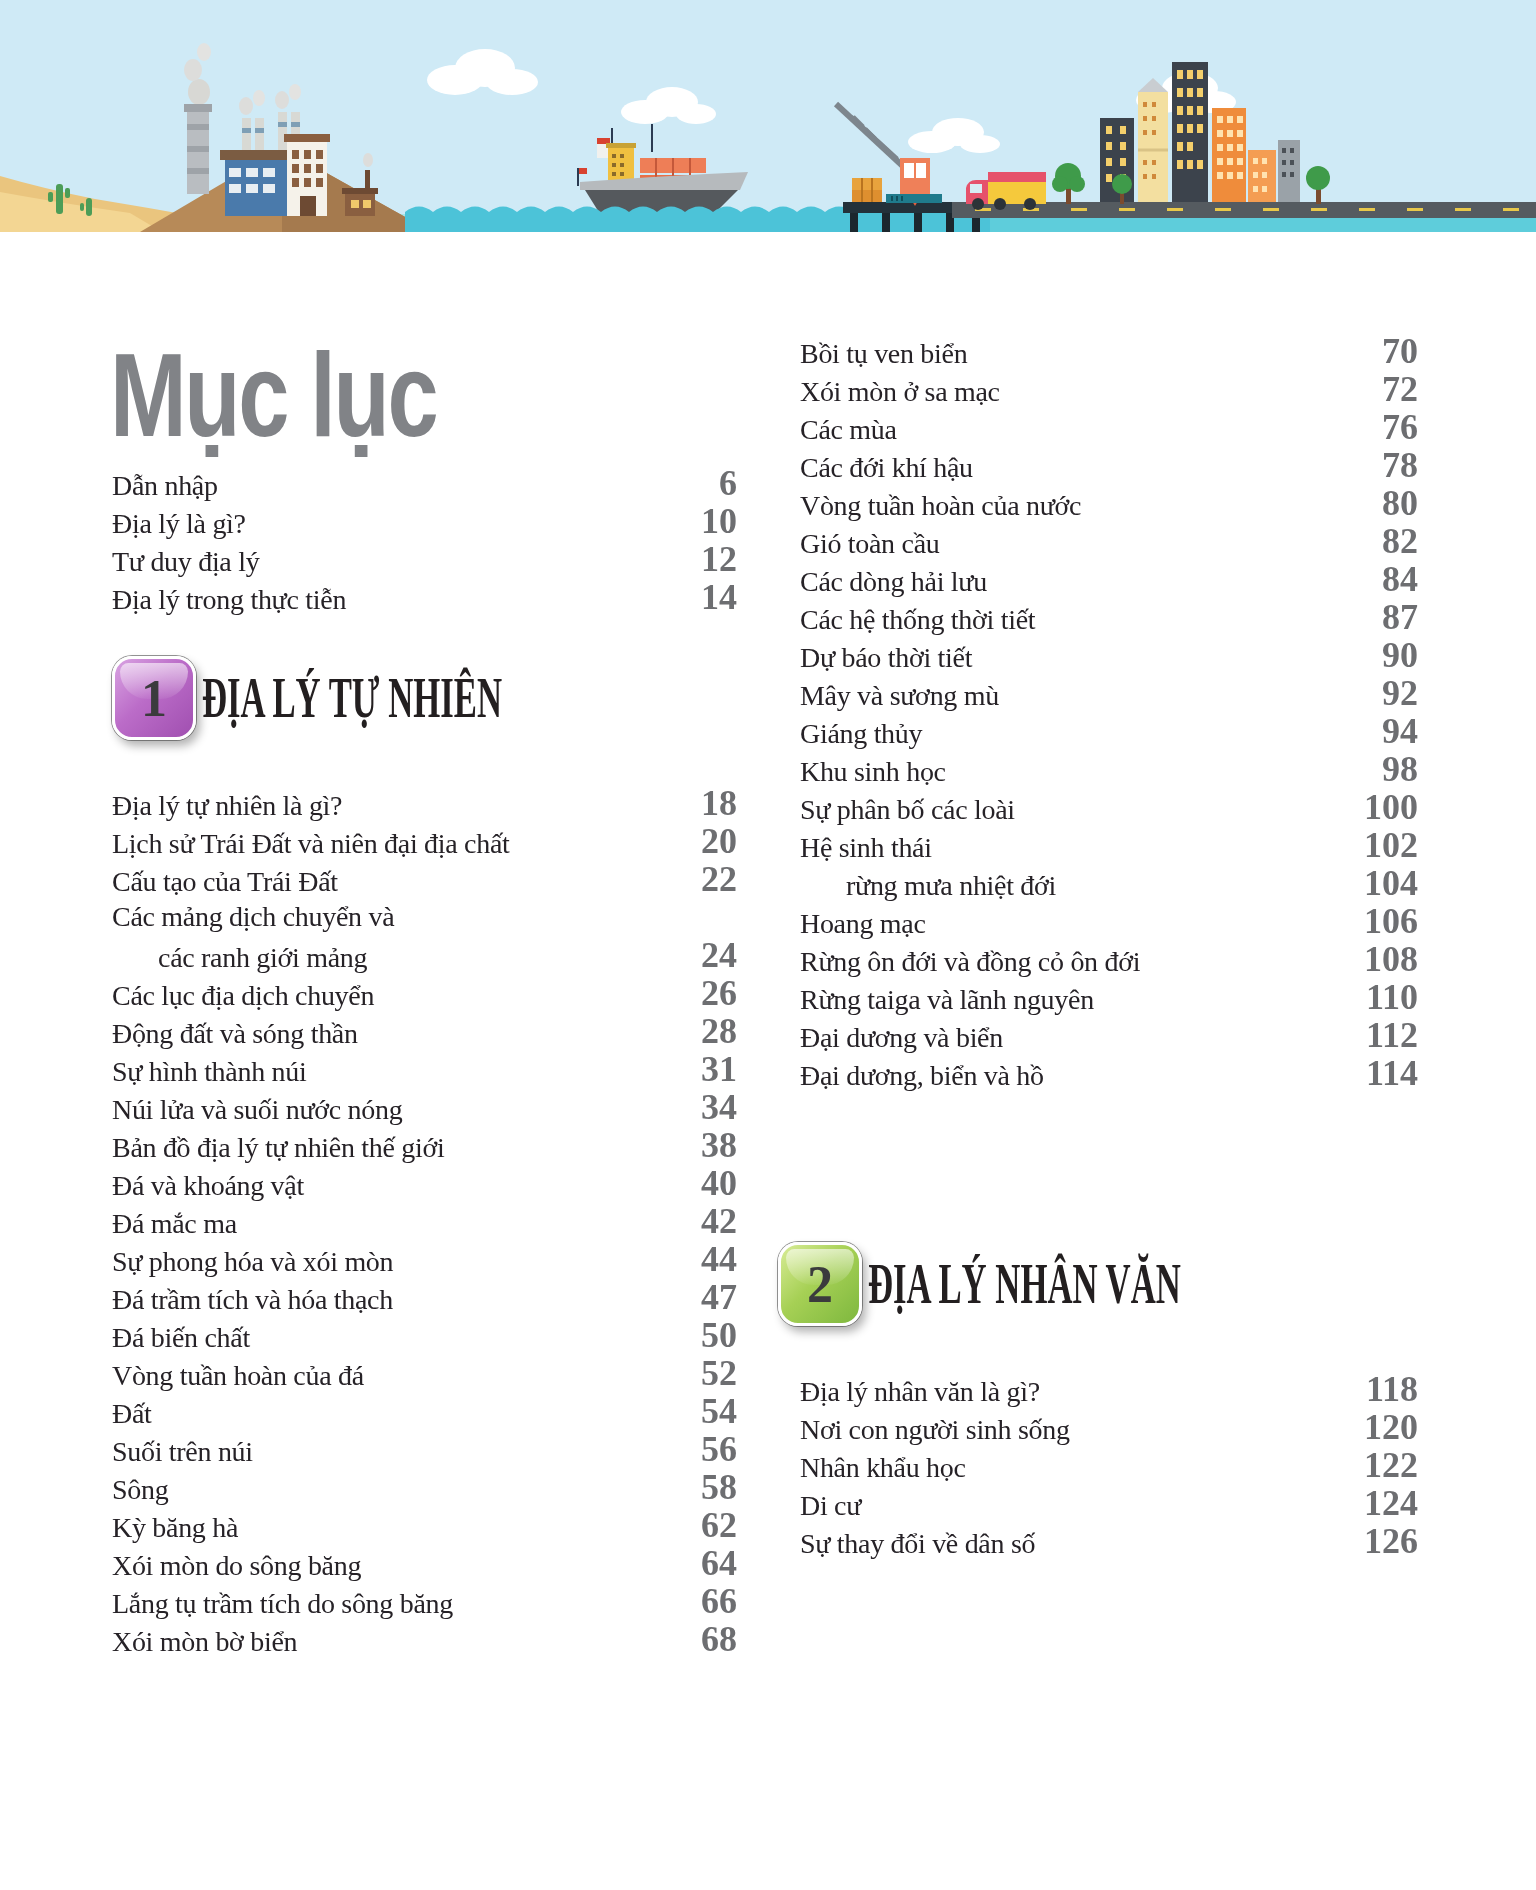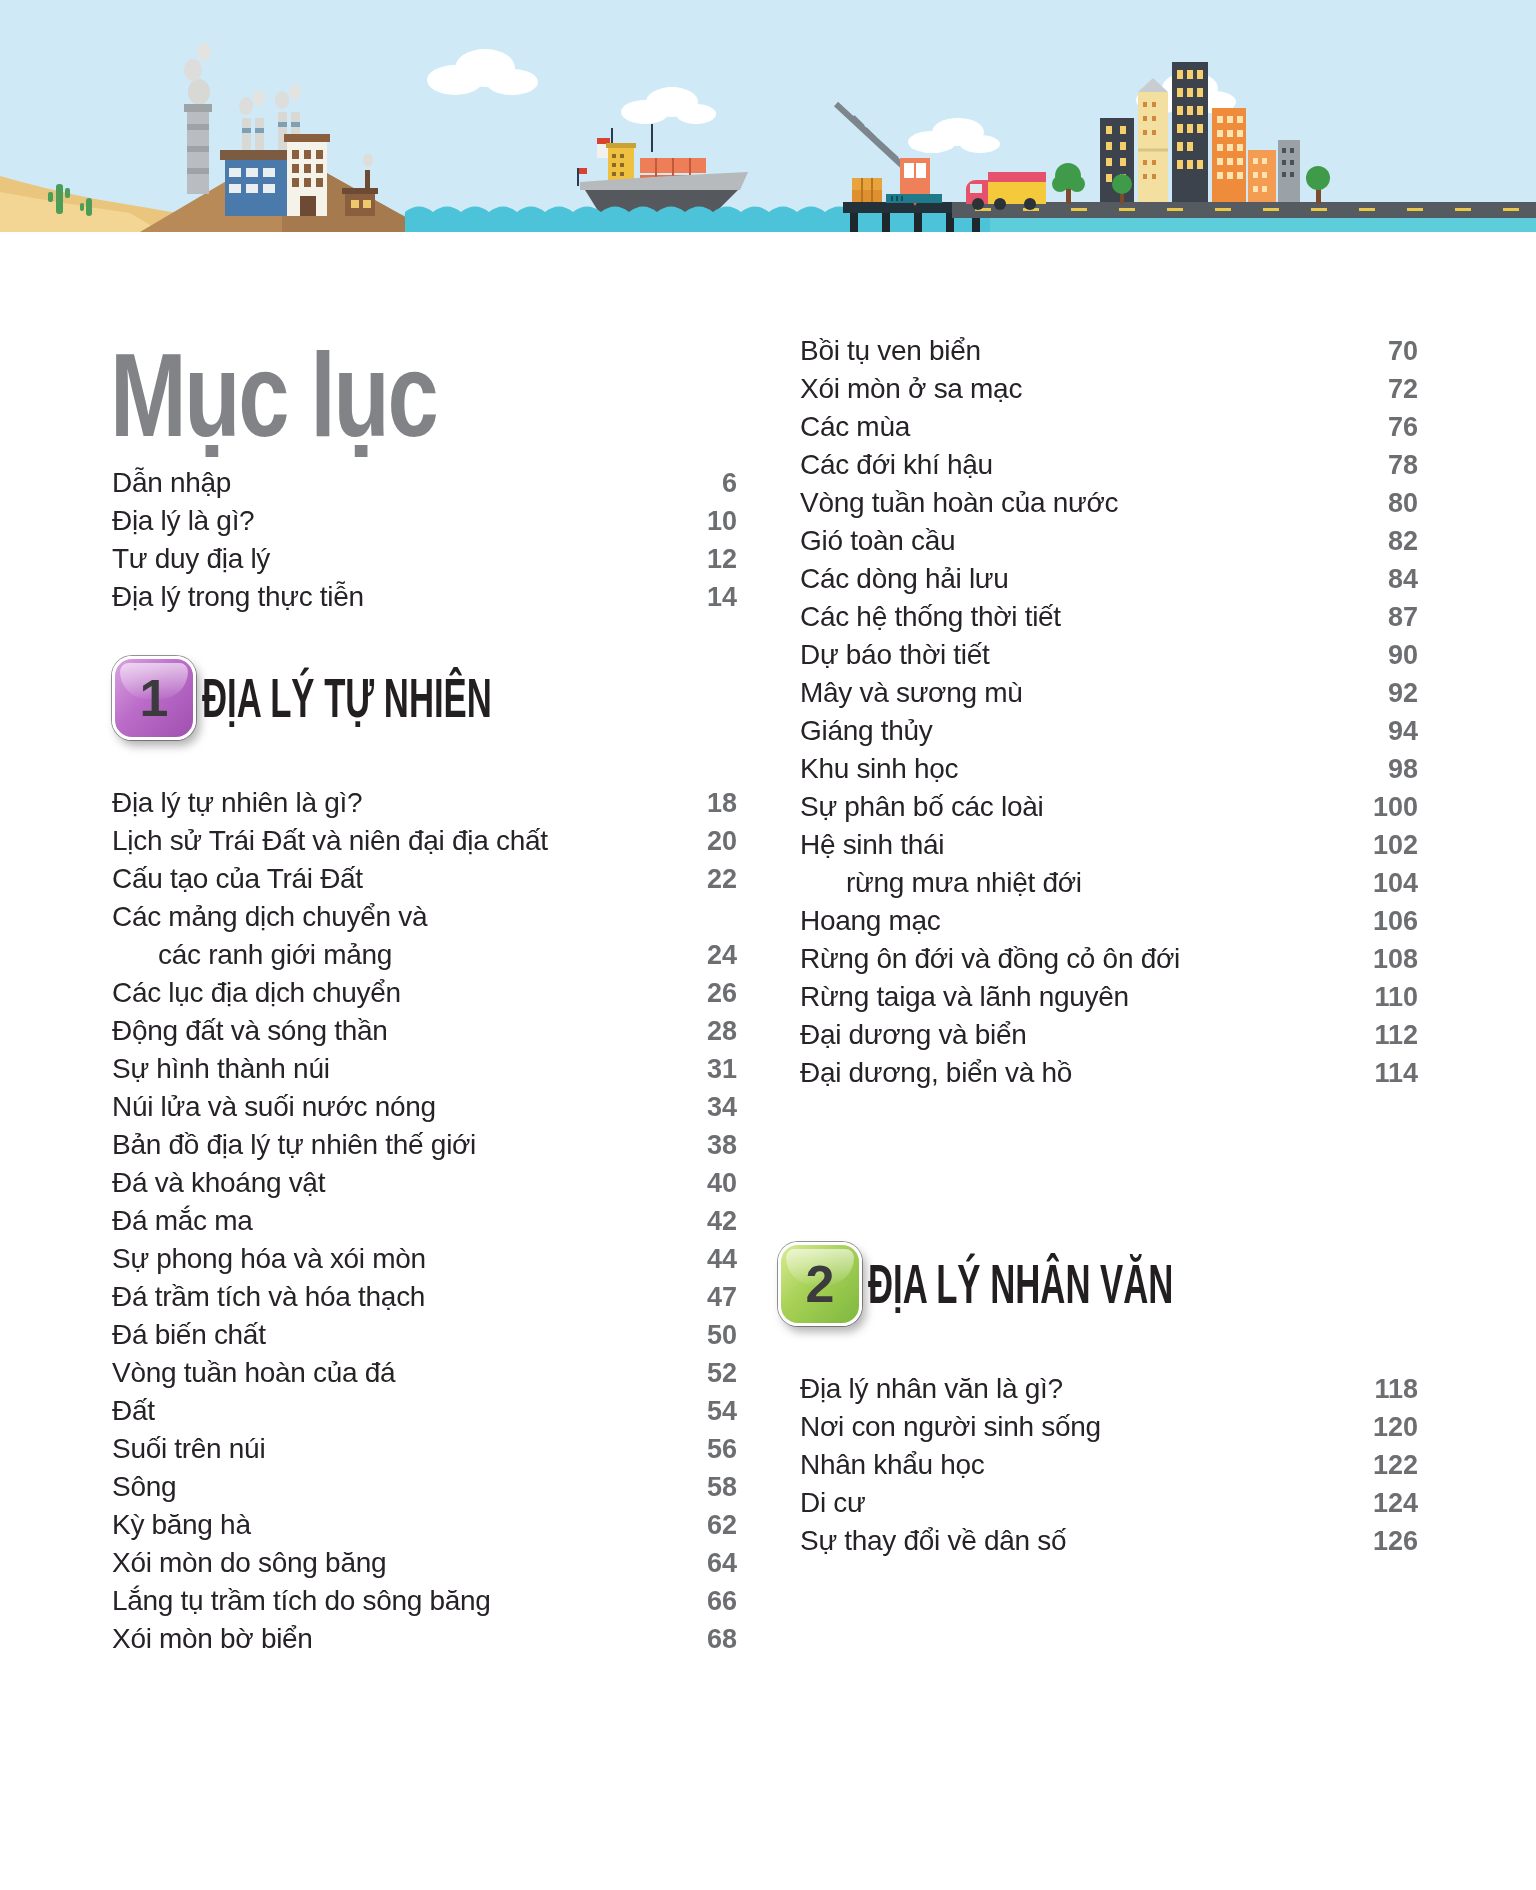--- a/index.html
+++ b/index.html
@@ -11,29 +11,29 @@
   
   .banner{position:absolute;top:0;left:0;width:1536px;height:232px;}
   
   .page-title{
     position:absolute;left:110px;top:252px;
     font-size:118px;font-weight:bold;color:#818387;line-height:1.1;
     transform:scaleX(.78);transform-origin:left center;letter-spacing:-3px;
     white-space:nowrap;
   }
   
-  .col{position:absolute;}
+  .col{position:absolute;font-family:Liberation Serif, serif;}
   .col-left{left:112px;top:448px;width:625px;margin-top:16px;}
   .col-right{left:800px;top:332px;width:618px;}
   .toc-list{display:block;}
   .toc-item{display:block;}
   .toc-line{display:flex;align-items:baseline;height:38px;font-size:28px;line-height:38px;}
   .toc-label{flex:1;white-space:nowrap;letter-spacing:-.3px;}
   .toc-label.indent{padding-left:46px;}
-  .toc-page{font-weight:bold;color:#6d6e71;font-size:27px;margin-left:12px;}
+  .toc-page{font-weight:bold;color:#6d6e71;font-size:36px;margin-left:12px;}
   
   .section-header{display:flex;align-items:center;height:92px;margin-top:36px;}
   .col-right .section-header{margin-top:146px;margin-left:-22px;}
   .badge{
     position:relative;width:78px;height:78px;border-radius:20px;
     border:3px solid #ffffff;
     box-shadow:0 0 0 1px rgba(60,60,60,.55), 4px 6px 10px rgba(0,0,0,.30);
     display:flex;align-items:center;justify-content:center;
     font-size:52px;font-weight:bold;color:#3b3b3d;flex:0 0 auto;
   }

